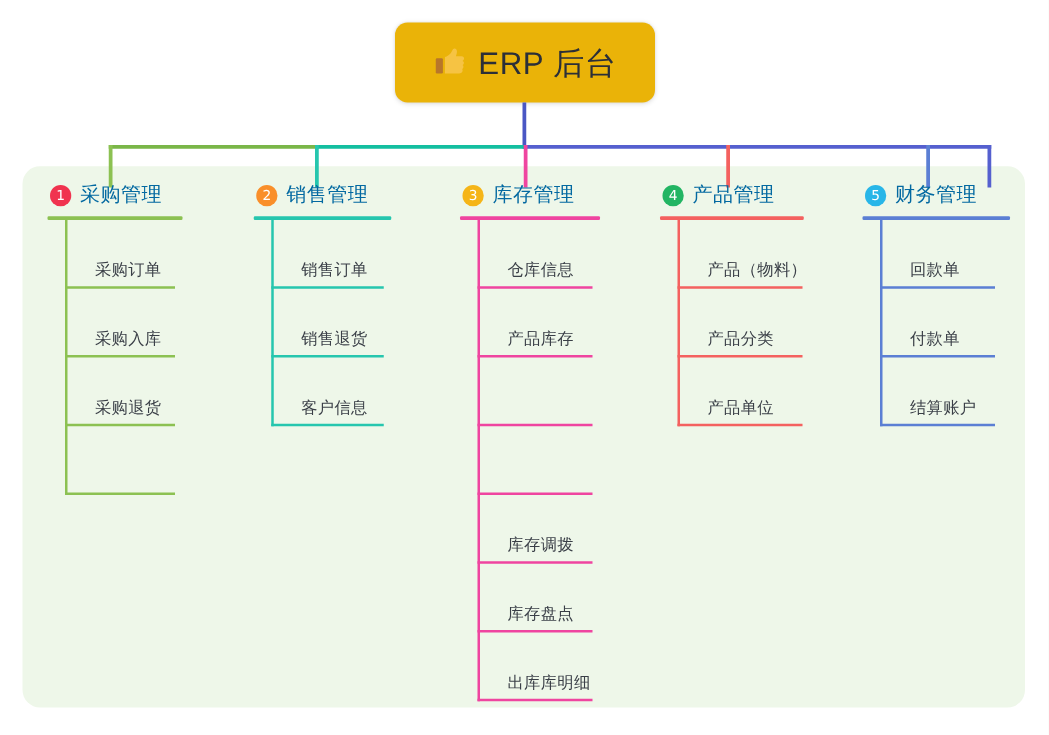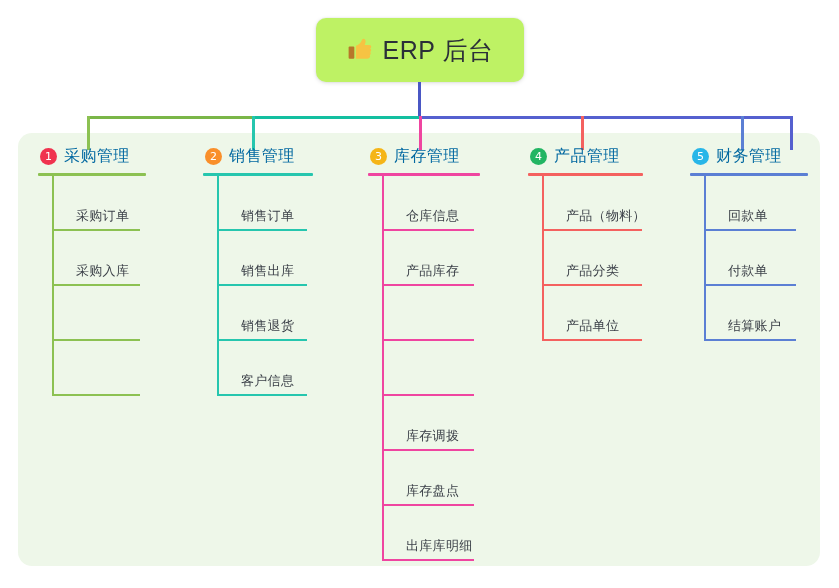--- a/index.html
+++ b/index.html
@@ -20,21 +20,21 @@
     width:802px;height:433px;
     background:#eef7e9;
     border-radius:14px;
   }
 
   
   .root-box{
     position:absolute;
     left:316px;top:18px;
     width:208px;height:64px;
-    background:#bef264;
+    background:#eab308;
     border-radius:10px;
     box-shadow:0 1px 4px rgba(0,0,0,0.13), 0 0 0 1px rgba(0,0,0,0.02);
     display:flex;align-items:center;justify-content:center;
     gap:10px;
   }
   .root-emoji{
     font-size:25px;line-height:1;
     display:inline-block;
     transform:translateY(-1px);
   }
@@ -151,44 +151,41 @@
           <div class="leaf">
             <div class="leaf-underline" style="background: rgb(140, 193, 82); width: 88px;"></div>
             <span class="leaf-text">采购订单</span>
           </div>
           <div class="leaf">
             <div class="leaf-underline" style="background: rgb(140, 193, 82); width: 88px;"></div>
             <span class="leaf-text">采购入库</span>
           </div>
           <div class="leaf">
             <div class="leaf-underline" style="background: rgb(140, 193, 82); width: 88px;"></div>
+            <span class="leaf-text">采购退货</span>
           </div>
           <div class="leaf">
             <div class="leaf-underline" style="background: rgb(140, 193, 82); width: 88px;"></div>
           </div>
         </div>
       </div>
       <div class="col" style="left: 203px; width: 145px;">
         <div class="col-head">
           <span class="badge" style="background: rgb(249, 143, 42);">2</span>
           <span class="col-title">销售管理</span>
         </div>
         <div class="col-rule" style="background: rgb(38, 198, 174); width: 110px;"></div>
         <div class="leaves">
           <div class="spine" style="background: rgb(38, 198, 174);"></div>
           <div class="leaf">
             <div class="leaf-underline" style="background: rgb(38, 198, 174); width: 90px;"></div>
             <span class="leaf-text">销售订单</span>
           </div>
           <div class="leaf">
             <div class="leaf-underline" style="background: rgb(38, 198, 174); width: 90px;"></div>
-            <span class="leaf-text">销售出库</span>
-          </div>
-          <div class="leaf">
-            <div class="leaf-underline" style="background: rgb(38, 198, 174); width: 90px;"></div>
             <span class="leaf-text">销售退货</span>
           </div>
           <div class="leaf">
             <div class="leaf-underline" style="background: rgb(38, 198, 174); width: 90px;"></div>
             <span class="leaf-text">客户信息</span>
           </div>
         </div>
       </div>
       <div class="col" style="left: 368px; width: 160px;">
         <div class="col-head">

